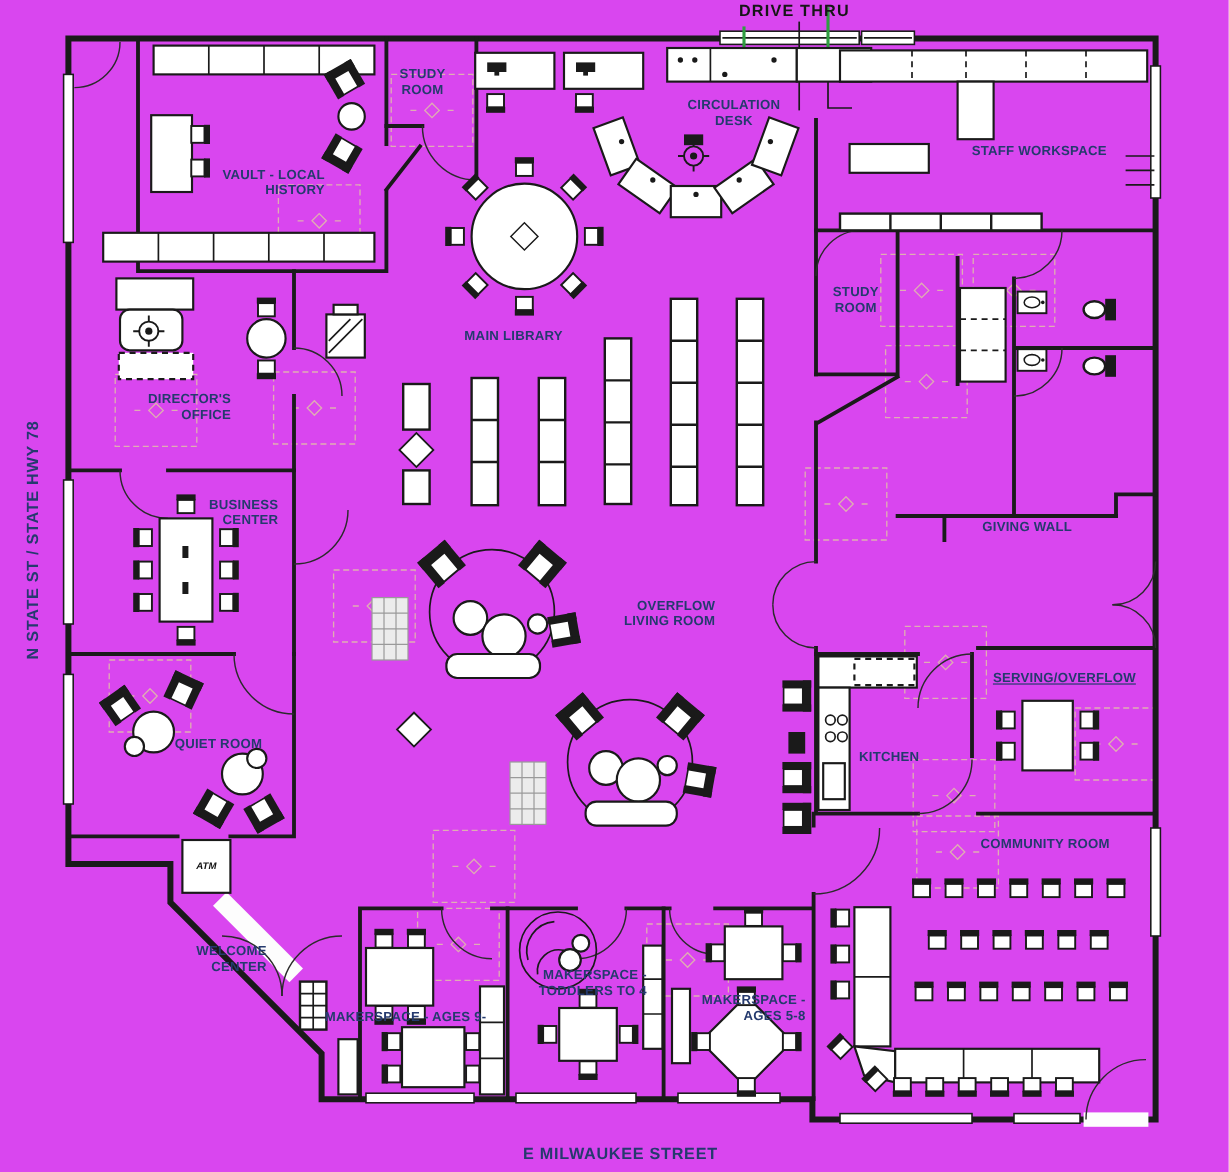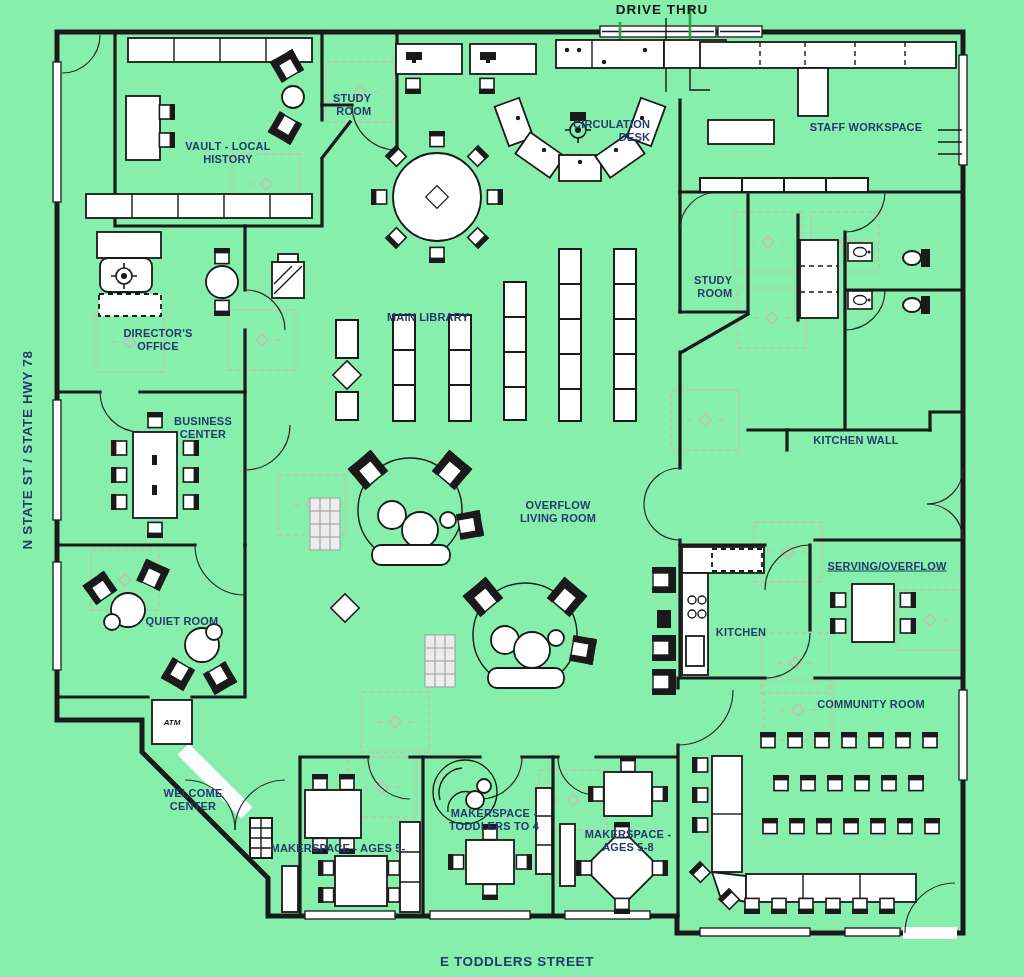--- a/index.html
+++ b/index.html
@@ -1,35 +1,35 @@
 <!DOCTYPE html>
 <html><head>
 <meta charset="utf-8">
 <style>
   html,body{margin:0;padding:0;background:#ffffff;}
-  .canvas{position:relative;width:1024px;height:977px;background:#86efac;overflow:hidden;
+  .canvas{position:relative;width:1024px;height:977px;background:#d946ef;overflow:hidden;
           font-family:"Liberation Sans",sans-serif;}
   .plan-svg{position:absolute;left:0;top:0;}
   
   .w5{stroke:#1a1a1a;stroke-width:5;fill:none;stroke-linecap:square}
   .w3{stroke:#1a1a1a;stroke-width:3.2;fill:none;stroke-linecap:square}
   .w2{stroke:#1a1a1a;stroke-width:2;fill:#fff}
   .thin{stroke:#1a1a1a;stroke-width:1.4;fill:none}
   .door{stroke:#2b2b2b;stroke-width:1.2;fill:none}
   .furn{fill:#fff;stroke:#1a1a1a;stroke-width:1.8}
   .dash{stroke-dasharray:5 4}
   .win{fill:#fff;stroke:#1a1a1a;stroke-width:1.3}
   .dark{fill:#1a1a1a;stroke:none}
   .gap{fill:#fdfdfd;stroke:none}
   .green{stroke:#2f9e41;stroke-width:2.6;fill:none}
   
   .room-label{position:absolute;transform:translate(-50%,-50%);color:#253a6e;
-    font-weight:bold;font-size:11px;line-height:1.18;text-align:center;
+    font-weight:bold;font-size:11px;line-height:1.18;text-align:right;
     white-space:pre-line;letter-spacing:.2px;}
-  .align-left{text-align:right;transform:translate(0,-50%);margin-top:36px;}
+  .align-left{text-align:center;transform:translate(0,-50%);}
   .street-label{position:absolute;color:#253a6e;font-weight:bold;font-size:13.5px;
     letter-spacing:.6px;white-space:nowrap;transform:translate(-50%,-50%);}
   .street-west{transform:translate(-50%,-50%) rotate(-90deg);}
   .drive-thru-label{position:absolute;transform:translate(-50%,-50%);color:#161616;
     font-weight:bold;font-size:13.5px;letter-spacing:1px;white-space:nowrap;}
   .atm-label{position:absolute;transform:translate(-50%,-50%);color:#111;
     font-weight:bold;font-style:italic;font-size:8px;}
 </style>
 </head>
 <body>
@@ -455,40 +455,40 @@
 
 <div class="drive-thru-label" style="left:662px;top:9px;">DRIVE THRU</div>
 
 <div class="room-label align-left" style="left:333px;top:69px;">STUDY
 ROOM</div>
 <div class="room-label" style="left:228px;top:153px;">VAULT - LOCAL
 HISTORY</div>
 <div class="room-label align-left" style="left:573px;top:95px;">CIRCULATION
 DESK</div>
 <div class="room-label" style="left:866px;top:127px;">STAFF WORKSPACE</div>
-<div class="room-label" style="left:428px;top:281px;margin-top:36px;">MAIN LIBRARY</div>
+<div class="room-label" style="left:428px;top:281px;">MAIN LIBRARY</div>
 <div class="room-label align-left" style="left:694px;top:251px;">STUDY
 ROOM</div>
 <div class="room-label" style="left:158px;top:340px;">DIRECTOR'S
 OFFICE</div>
 <div class="room-label" style="left:203px;top:428px;">BUSINESS
 CENTER</div>
-<div class="room-label" style="left:856px;top:440px;">KITCHEN WALL</div>
+<div class="room-label" style="left:856px;top:440px;">GIVING WALL</div>
 <div class="room-label" style="left:558px;top:512px;">OVERFLOW
 LIVING ROOM</div>
 <div class="room-label" style="left:182px;top:621px;">QUIET ROOM</div>
 <div class="room-label" style="left:741px;top:632px;">KITCHEN</div>
 <div class="room-label" style="left:887px;top:566px;text-decoration:underline;">SERVING/OVERFLOW</div>
 <div class="room-label" style="left:858px;top:704px;margin-left:13px;">COMMUNITY ROOM</div>
 <div class="room-label" style="left:193px;top:800px;">WELCOME
 CENTER</div>
-<div class="room-label" style="left:338px;top:848px;">MAKERSPACE - AGES 5-</div>
+<div class="room-label" style="left:338px;top:848px;">MAKERSPACE - AGES 9-</div>
 <div class="room-label" style="left:494px;top:820px;">MAKERSPACE -
 TODDLERS TO 4</div>
 <div class="room-label" style="left:628px;top:841px;">MAKERSPACE -
 AGES 5-8</div>
 
 <div class="atm-label" style="left:172px;top:722px;">ATM</div>
 
 <div class="street-label street-west" style="left:27px;top:450px;">N STATE ST / STATE HWY 78</div>
-<div class="street-label" style="left:517px;top:961px;">E TODDLERS STREET</div>
+<div class="street-label" style="left:517px;top:961px;">E MILWAUKEE STREET</div>
 
 </div>
 
 </body></html>

